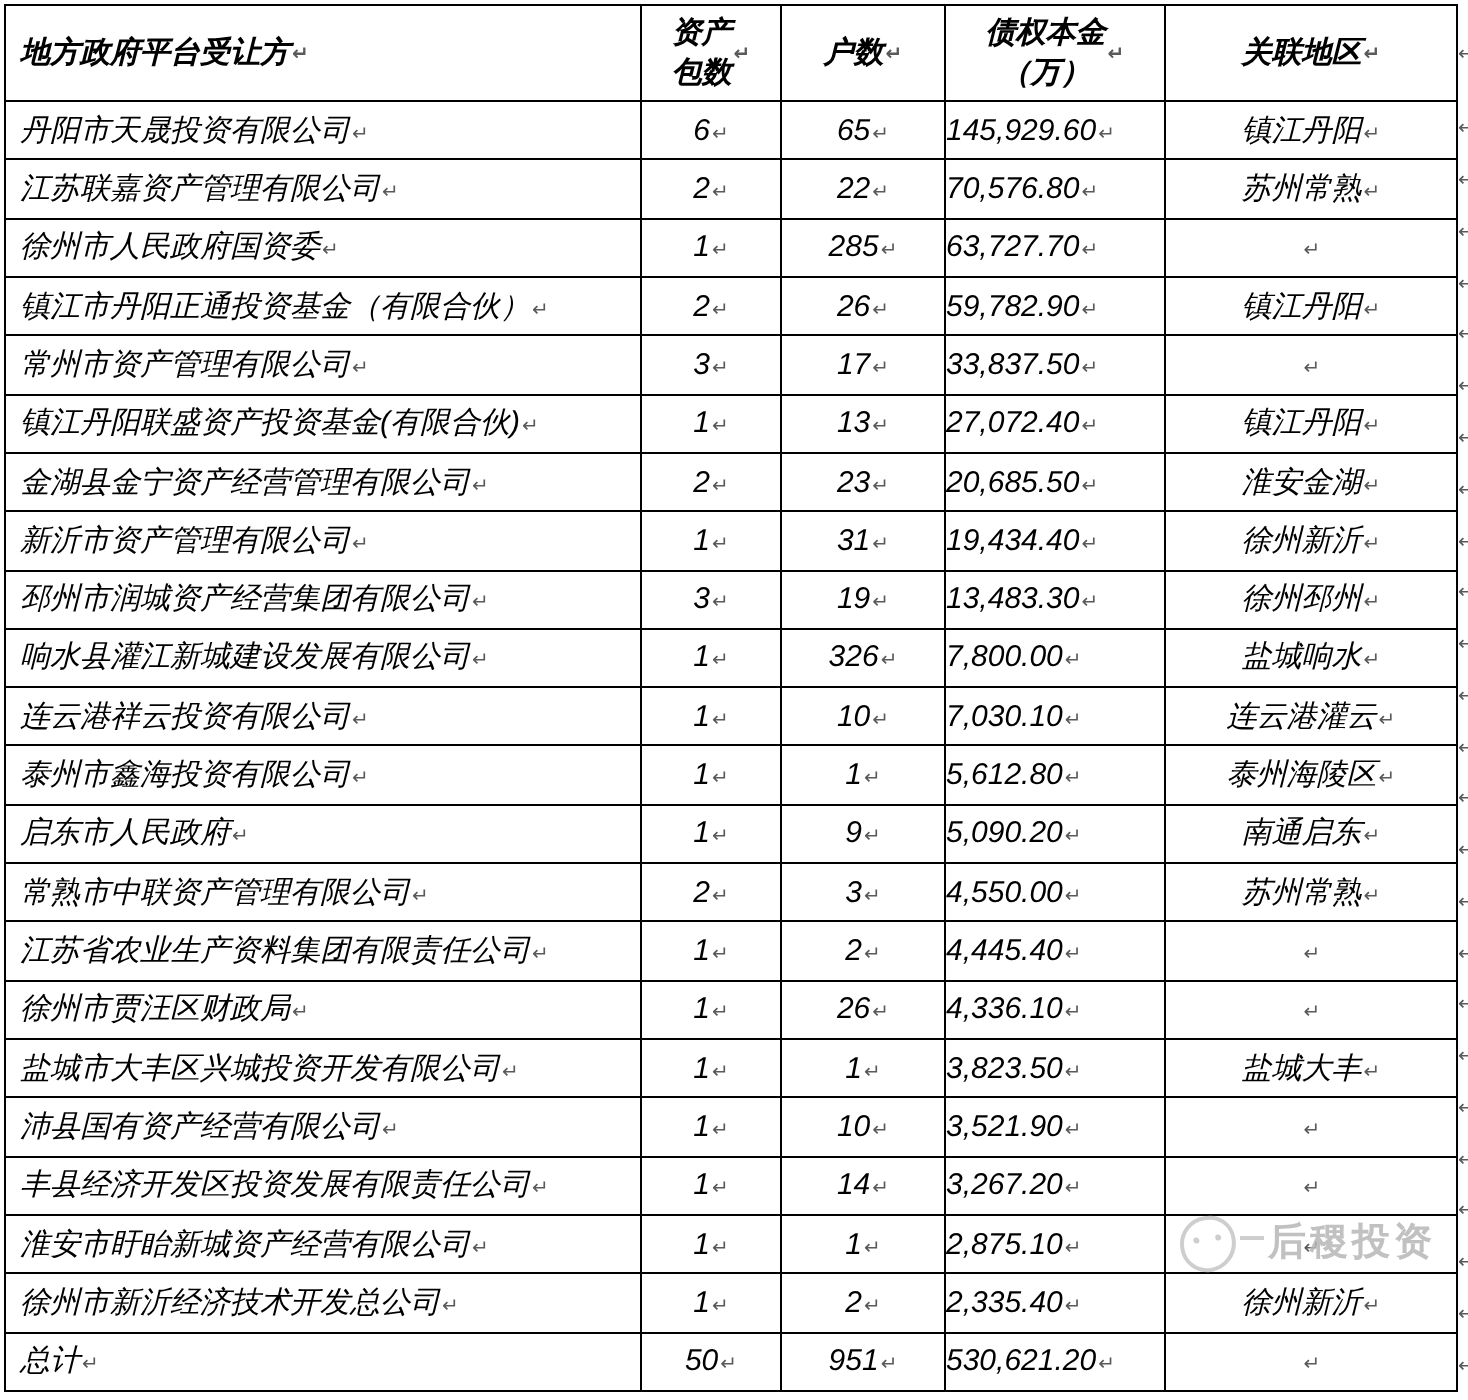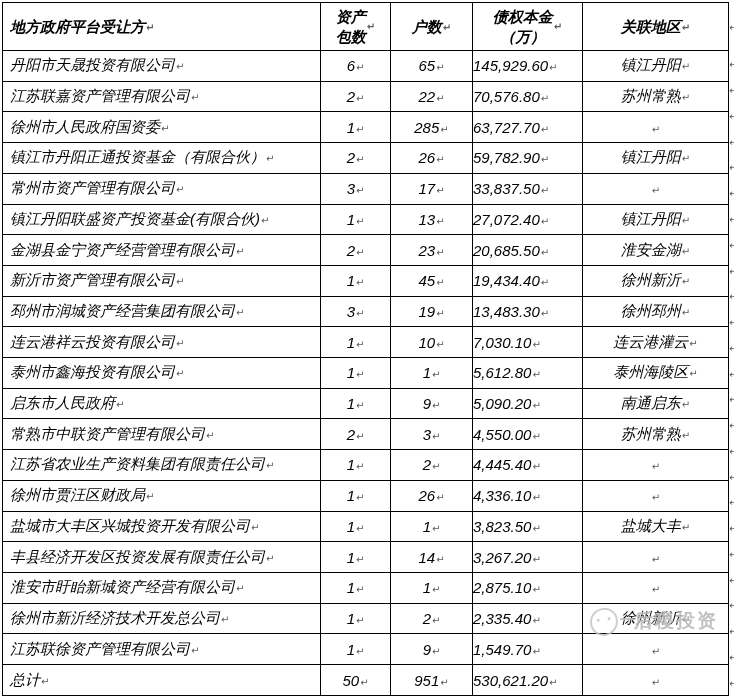--- a/index.html
+++ b/index.html
@@ -201,32 +201,39 @@
         <tr>
           <td class="c-name"><span>金湖县金宁资产经营管理有限公司</span><span class="pmark">↵</span></td>
           <td class="c-num"><span>2</span><span class="pmark">↵</span></td>
           <td class="c-num"><span>23</span><span class="pmark">↵</span></td>
           <td class="c-principal"><span>20,685.50</span><span class="pmark">↵</span></td>
           <td class="c-region"><span>淮安金湖</span><span class="pmark">↵</span></td>
         </tr>
         <tr>
           <td class="c-name"><span>新沂市资产管理有限公司</span><span class="pmark">↵</span></td>
           <td class="c-num"><span>1</span><span class="pmark">↵</span></td>
-          <td class="c-num"><span>45</span><span class="pmark">↵</span></td>
+          <td class="c-num"><span>31</span><span class="pmark">↵</span></td>
           <td class="c-principal"><span>19,434.40</span><span class="pmark">↵</span></td>
           <td class="c-region"><span>徐州新沂</span><span class="pmark">↵</span></td>
         </tr>
         <tr>
           <td class="c-name"><span>邳州市润城资产经营集团有限公司</span><span class="pmark">↵</span></td>
           <td class="c-num"><span>3</span><span class="pmark">↵</span></td>
           <td class="c-num"><span>19</span><span class="pmark">↵</span></td>
           <td class="c-principal"><span>13,483.30</span><span class="pmark">↵</span></td>
           <td class="c-region"><span>徐州邳州</span><span class="pmark">↵</span></td>
         </tr>
         <tr>
+          <td class="c-name"><span>响水县灌江新城建设发展有限公司</span><span class="pmark">↵</span></td>
+          <td class="c-num"><span>1</span><span class="pmark">↵</span></td>
+          <td class="c-num"><span>326</span><span class="pmark">↵</span></td>
+          <td class="c-principal"><span>7,800.00</span><span class="pmark">↵</span></td>
+          <td class="c-region"><span>盐城响水</span><span class="pmark">↵</span></td>
+        </tr>
+        <tr>
           <td class="c-name"><span>连云港祥云投资有限公司</span><span class="pmark">↵</span></td>
           <td class="c-num"><span>1</span><span class="pmark">↵</span></td>
           <td class="c-num"><span>10</span><span class="pmark">↵</span></td>
           <td class="c-principal"><span>7,030.10</span><span class="pmark">↵</span></td>
           <td class="c-region"><span>连云港灌云</span><span class="pmark">↵</span></td>
         </tr>
         <tr>
           <td class="c-name"><span>泰州市鑫海投资有限公司</span><span class="pmark">↵</span></td>
           <td class="c-num"><span>1</span><span class="pmark">↵</span></td>
           <td class="c-num"><span>1</span><span class="pmark">↵</span></td>
@@ -262,46 +269,46 @@
           <td class="c-region"><span></span><span class="pmark">↵</span></td>
         </tr>
         <tr>
           <td class="c-name"><span>盐城市大丰区兴城投资开发有限公司</span><span class="pmark">↵</span></td>
           <td class="c-num"><span>1</span><span class="pmark">↵</span></td>
           <td class="c-num"><span>1</span><span class="pmark">↵</span></td>
           <td class="c-principal"><span>3,823.50</span><span class="pmark">↵</span></td>
           <td class="c-region"><span>盐城大丰</span><span class="pmark">↵</span></td>
         </tr>
         <tr>
+          <td class="c-name"><span>沛县国有资产经营有限公司</span><span class="pmark">↵</span></td>
+          <td class="c-num"><span>1</span><span class="pmark">↵</span></td>
+          <td class="c-num"><span>10</span><span class="pmark">↵</span></td>
+          <td class="c-principal"><span>3,521.90</span><span class="pmark">↵</span></td>
+          <td class="c-region"><span></span><span class="pmark">↵</span></td>
+        </tr>
+        <tr>
           <td class="c-name"><span>丰县经济开发区投资发展有限责任公司</span><span class="pmark">↵</span></td>
           <td class="c-num"><span>1</span><span class="pmark">↵</span></td>
           <td class="c-num"><span>14</span><span class="pmark">↵</span></td>
           <td class="c-principal"><span>3,267.20</span><span class="pmark">↵</span></td>
           <td class="c-region"><span></span><span class="pmark">↵</span></td>
         </tr>
         <tr>
           <td class="c-name"><span>淮安市盱眙新城资产经营有限公司</span><span class="pmark">↵</span></td>
           <td class="c-num"><span>1</span><span class="pmark">↵</span></td>
           <td class="c-num"><span>1</span><span class="pmark">↵</span></td>
           <td class="c-principal"><span>2,875.10</span><span class="pmark">↵</span></td>
           <td class="c-region"><span></span><span class="pmark">↵</span></td>
         </tr>
         <tr>
           <td class="c-name"><span>徐州市新沂经济技术开发总公司</span><span class="pmark">↵</span></td>
           <td class="c-num"><span>1</span><span class="pmark">↵</span></td>
           <td class="c-num"><span>2</span><span class="pmark">↵</span></td>
           <td class="c-principal"><span>2,335.40</span><span class="pmark">↵</span></td>
           <td class="c-region"><span>徐州新沂</span><span class="pmark">↵</span></td>
-        </tr>
-        <tr>
-          <td class="c-name"><span>江苏联徐资产管理有限公司</span><span class="pmark">↵</span></td>
-          <td class="c-num"><span>1</span><span class="pmark">↵</span></td>
-          <td class="c-num"><span>9</span><span class="pmark">↵</span></td>
-          <td class="c-principal"><span>1,549.70</span><span class="pmark">↵</span></td>
-          <td class="c-region"><span></span><span class="pmark">↵</span></td>
         </tr>
         <tr>
           <td class="c-name"><span>总计</span><span class="pmark">↵</span></td>
           <td class="c-num"><span>50</span><span class="pmark">↵</span></td>
           <td class="c-num"><span>951</span><span class="pmark">↵</span></td>
           <td class="c-principal"><span>530,621.20</span><span class="pmark">↵</span></td>
           <td class="c-region"><span></span><span class="pmark">↵</span></td>
         </tr>
       </tbody>
   </table>

